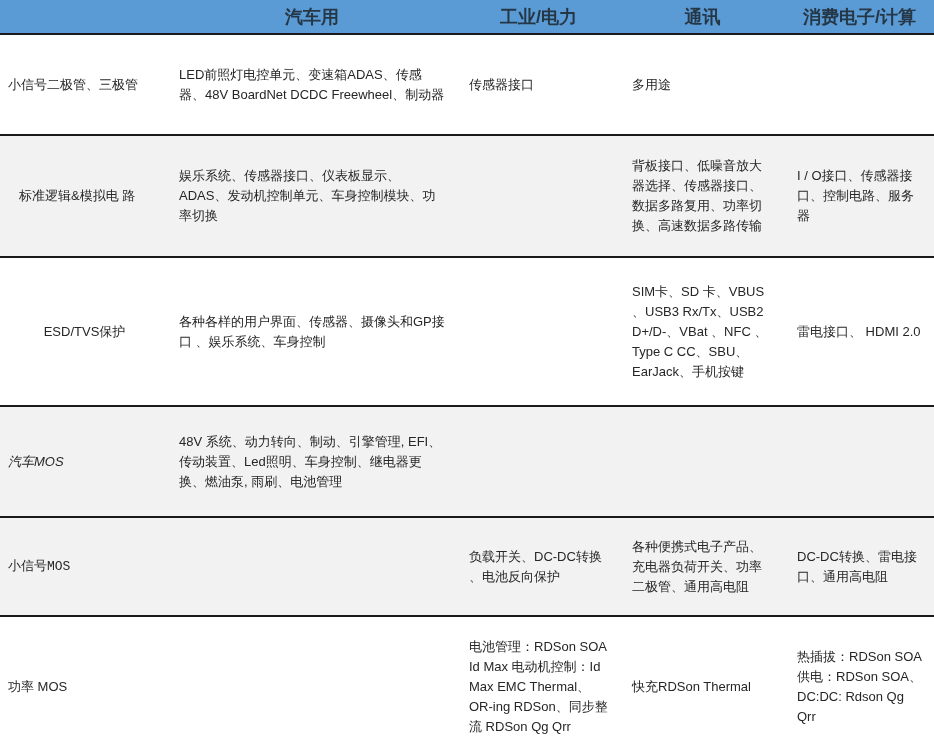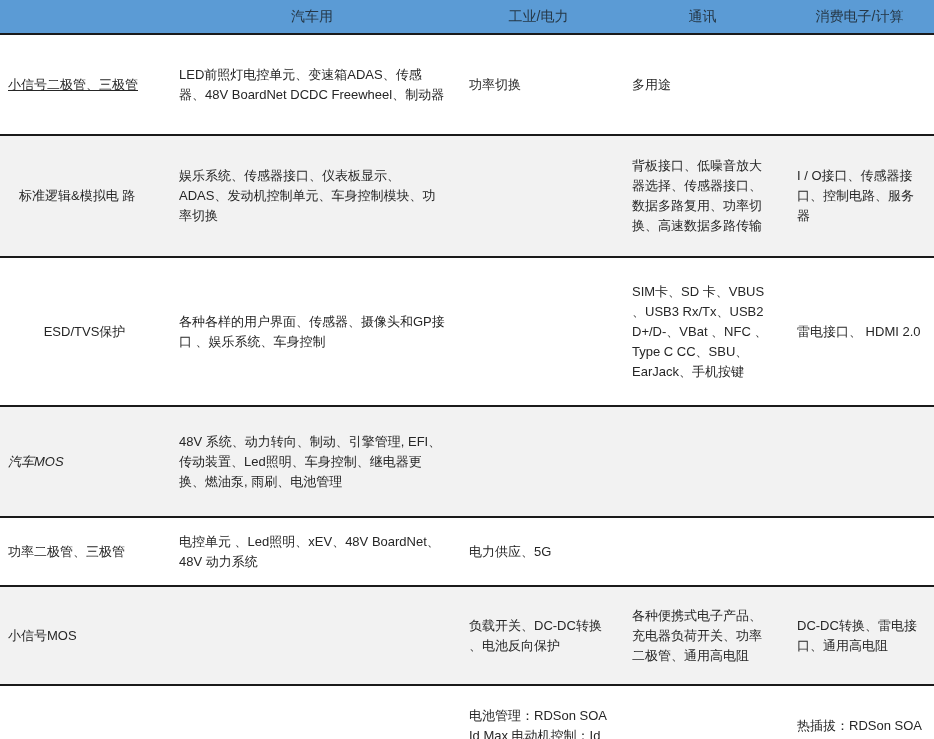--- a/index.html
+++ b/index.html
@@ -20,22 +20,22 @@
   }
   table.products{
     width:934px;
     border-collapse:collapse;
     table-layout:fixed;
     border-bottom:2px solid var(--bottom-accent);
   }
   thead th{
     background:var(--header-bg);
     color:var(--header-text);
-    font-weight:normal;
-    font-size:14px;
+    font-weight:bold;
+    font-size:18px;
     height:33px;
     text-align:center;
     padding:0 4px;
     vertical-align:middle;
   }
   tbody td{
     font-size:13px;
     line-height:20px;
     vertical-align:middle;
     padding:6px 12px;
@@ -61,23 +61,23 @@
     <tr>
         <th></th>
         <th>汽车用</th>
         <th>工业/电力</th>
         <th>通讯</th>
         <th>消费电子/计算</th>
       </tr>
   </thead>
   <tbody>
       <tr>
-        <td class="label-cell" style="height: 87px; text-decoration: underline;">小信号二极管、三极管</td>
+        <td class="label-cell" style="height: 87px;">小信号二极管、三极管</td>
         <td>LED前照灯电控单元、变速箱ADAS、传感器、48V BoardNet DCDC Freewheel、制动器</td>
-        <td>功率切换</td>
+        <td>传感器接口</td>
         <td>多用途</td>
         <td></td>
       </tr>
       <tr class="alt">
         <td class="label-cell" style="height: 108px; padding-left: 19px;">标准逻辑&amp;模拟电 路</td>
         <td>娱乐系统、传感器接口、仪表板显示、ADAS、发动机控制单元、车身控制模块、功率切换</td>
         <td></td>
         <td>背板接口、低噪音放大器选择、传感器接口、数据多路复用、功率切换、高速数据多路传输</td>
         <td>I / O接口、传感器接口、控制电路、服务器</td>
       </tr>
@@ -88,29 +88,22 @@
         <td>SIM卡、SD 卡、VBUS 、USB3 Rx/Tx、USB2 D+/D-、VBat 、NFC 、Type C CC、SBU、EarJack、手机按键</td>
         <td>雷电接口、 HDMI 2.0</td>
       </tr>
       <tr class="alt">
         <td class="label-cell" style="height: 97px; font-style: italic;">汽车MOS</td>
         <td>48V 系统、动力转向、制动、引擎管理, EFI、传动装置、Led照明、车身控制、继电器更换、燃油泵, 雨刷、电池管理</td>
         <td></td>
         <td></td>
         <td></td>
       </tr>
-      <tr>
-        <td class="label-cell" style="height: 55px;">功率二极管、三极管</td>
-        <td>电控单元 、Led照明、xEV、48V BoardNet、48V 动力系统</td>
-        <td>电力供应、5G</td>
-        <td></td>
-        <td></td>
-      </tr>
       <tr class="alt">
-        <td class="label-cell" style="height: 85px;">小信号MOS</td>
+        <td class="label-cell" style="height: 85px; font-family: Liberation Mono, monospace;">小信号MOS</td>
         <td></td>
         <td>负载开关、DC-DC转换 、电池反向保护</td>
         <td>各种便携式电子产品、充电器负荷开关、功率二极管、通用高电阻</td>
         <td>DC-DC转换、雷电接口、通用高电阻</td>
       </tr>
       <tr>
         <td class="label-cell" style="height: 127px;">功率 MOS</td>
         <td></td>
         <td>电池管理：RDSon SOA Id Max 电动机控制：Id Max EMC Thermal、 OR-ing RDSon、同步整流 RDSon Qg Qrr</td>
         <td>快充RDSon Thermal</td>

